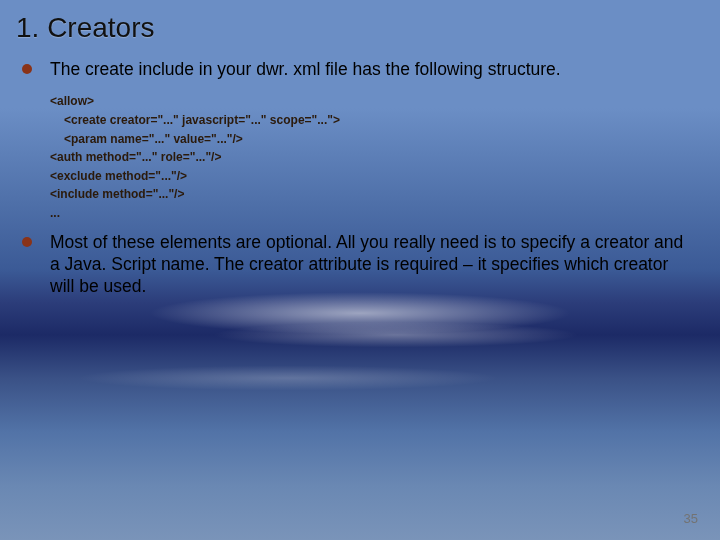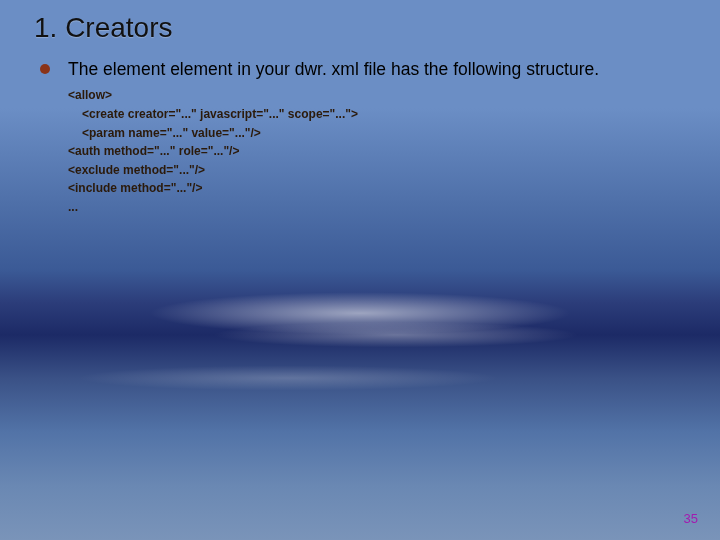--- a/index.html
+++ b/index.html
@@ -18,21 +18,21 @@
     color: #000;
   }
   .bgfx {
     position: absolute; inset: 0;
     background:
       radial-gradient(ellipse 300px 30px at 50% 58%, rgba(255,255,255,0.55), rgba(255,255,255,0) 70%),
       radial-gradient(ellipse 260px 18px at 55% 62%, rgba(255,255,255,0.35), rgba(255,255,255,0) 70%),
       radial-gradient(ellipse 300px 18px at 40% 70%, rgba(255,255,255,0.2), rgba(255,255,255,0) 70%);
     pointer-events: none;
   }
-  .slide { position: relative; width: 100%; height: 100%; padding: 12px 30px 20px 34px; }
+  .slide { position: relative; width: 100%; height: 100%; padding: 12px 30px 20px 16px; }
   .title {
     font-size: 28px;
     font-weight: 400;
     color: #111;
     margin-bottom: 14px;
     text-shadow: 0 1px 1px rgba(255,255,255,0.25);
   }
   ul.bullets { list-style: none; margin-left: 6px; }
   ul.bullets > li { position: relative; padding-left: 28px; margin-bottom: 4px; }
   ul.bullets > li::before {
@@ -42,53 +42,56 @@
     width: 10px; height: 10px;
     background: #8a3318;
     border-radius: 50%;
   }
   .body-text {
     font-size: 17.5px;
     line-height: 1.28;
     color: #000;
   }
   .code-block {
-    margin: 6px 0 8px 0;
+    margin: 12px 0 8px 0;
     font-family: Verdana, Geneva, sans-serif;
     font-size: 12px;
     line-height: 1.55;
     color: #2b1a0b;
     font-weight: 600;
   }
   .code-block .cl { display: block; white-space: pre; }
   .ind1 { padding-left: 14px; }
   .pagenum {
     position: absolute;
     right: 22px;
     bottom: 14px;
-    color: #a21caf;
+    color: #737373;
     font-size: 13px;
   }
 </style>
 </head>
 <body>
 <div class="bgfx"></div>
 
 <div class="slide">
   <h1 class="title">1. Creators</h1>
 
   <ul class="bullets">
     <li>
-      <div class="body-text">The element element in your dwr. xml file has the following structure.</div>
+      <div class="body-text">The create include in your dwr. xml file has the following structure.</div>
       <div class="code-block">
         <span class="cl">&lt;allow&gt;</span>
         <span class="cl ind1">&lt;create creator="..." javascript="..." scope="..."&gt;</span>
         <span class="cl ind1">&lt;param name="..." value="..."/&gt;</span>
         <span class="cl">&lt;auth method="..." role="..."/&gt;</span>
         <span class="cl">&lt;exclude method="..."/&gt;</span>
         <span class="cl">&lt;include method="..."/&gt;</span>
         <span class="cl">...</span>
       </div>
     </li>
+    <li>
+      <div class="body-text">Most of these elements are optional. All you really need is to specify a creator and a Java. Script name. The creator attribute is required – it specifies which creator will be used.</div>
+    </li>
   </ul>
 
   <div class="pagenum">35</div>
 </div>
 
 </body></html>

